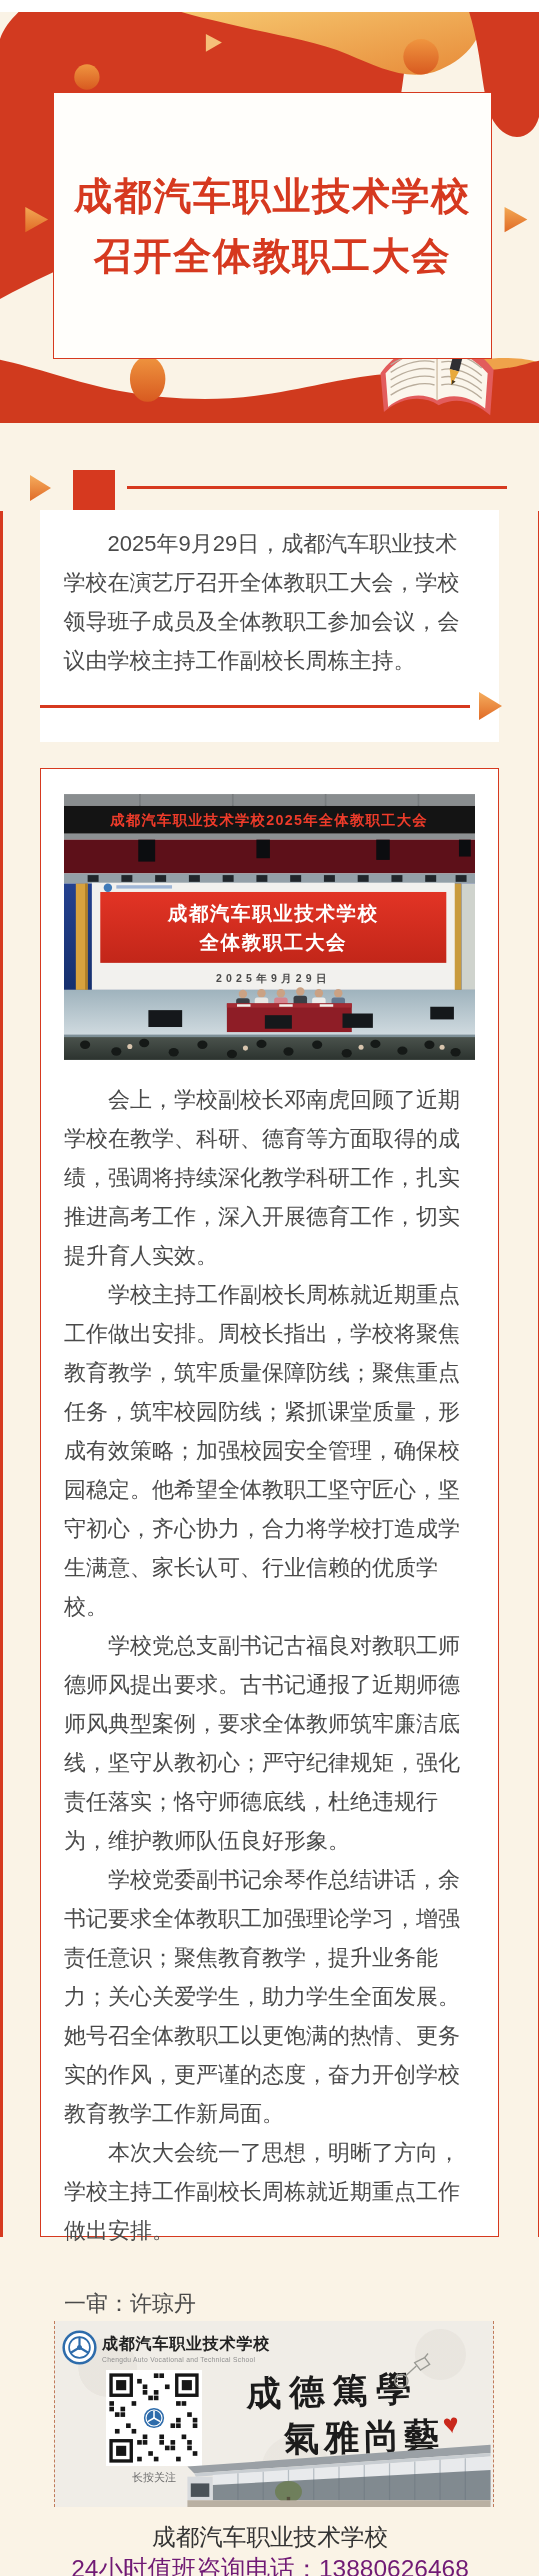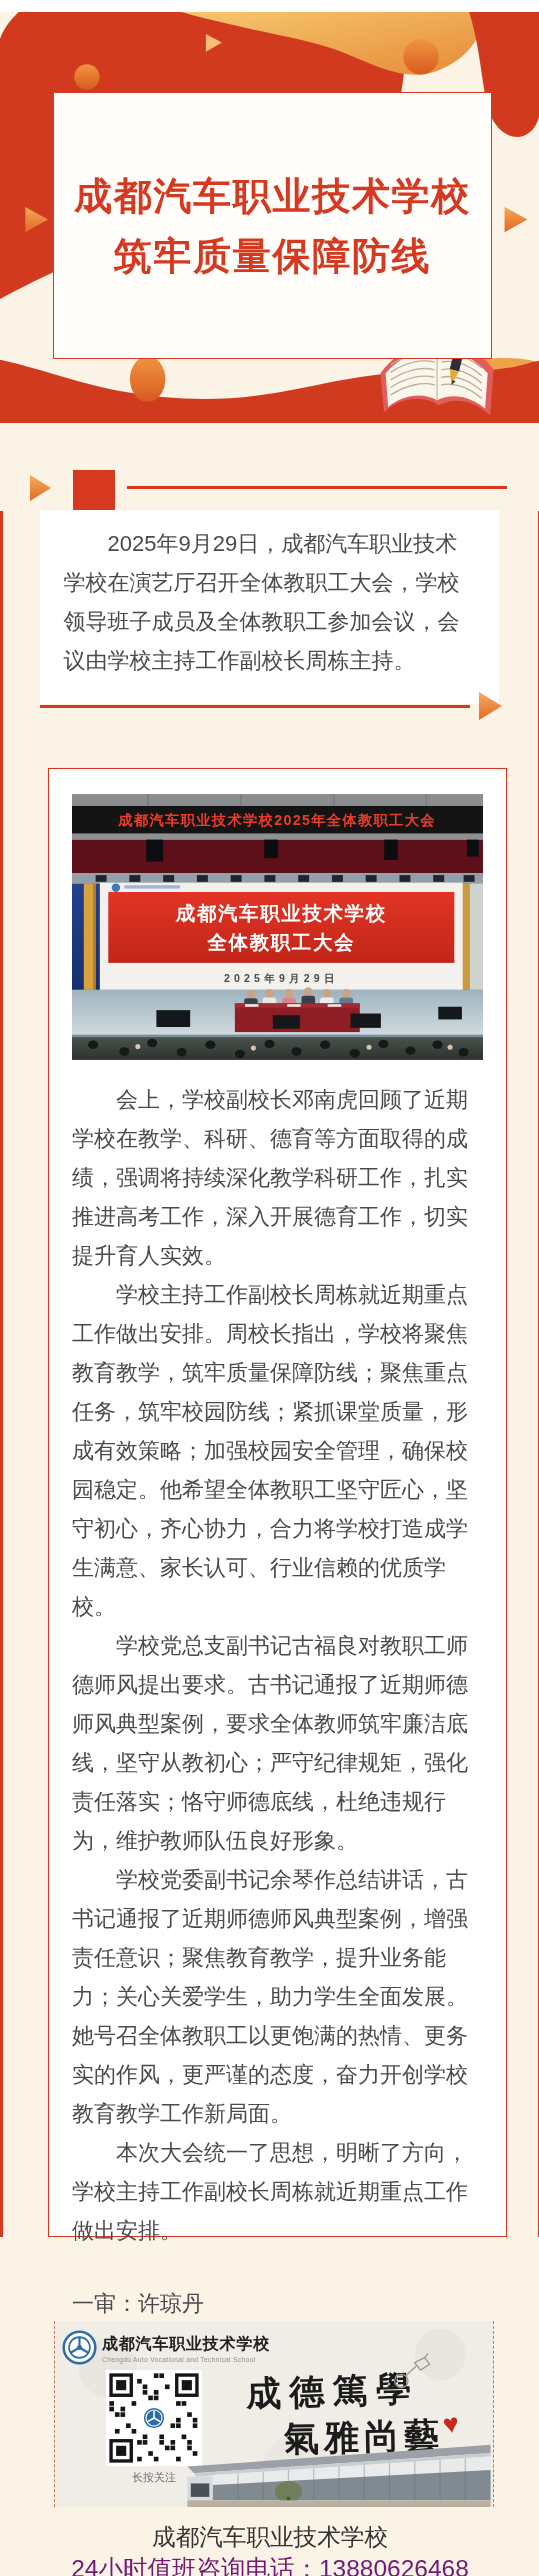--- a/index.html
+++ b/index.html
@@ -27,28 +27,28 @@
   .edge-line.left{left:0;}
   .edge-line.right{right:0;}
 
   
   .tri-r{clip-path:polygon(0 0,100% 50%,0 100%);background:linear-gradient(180deg,#f5ad5e,#e06a26);}
   .divider-tri{left:30px;top:463px;width:21px;height:26px;}
   .divider-square{left:73px;top:458px;width:42px;height:40px;background:var(--red);}
   .divider-line{left:127px;top:474px;width:380px;height:2.5px;background:var(--red);}
 
   
-  .intro-box{left:40px;top:498px;width:459px;height:194px;background:#ffffff;}
+  .intro-box{left:40px;top:498px;width:459px;height:232px;background:#ffffff;}
   .intro-box p{margin:0;padding:13.5px 23.6px;font-size:22px;line-height:39px;color:var(--ink);text-indent:2em;}
 
   .rule2-line{left:40px;top:693px;width:430px;height:2.5px;background:var(--red);}
   .rule2-tri{left:479px;top:680px;width:23px;height:28px;}
 
   
-  .article-box{left:48px;top:756px;width:459px;height:1469px;border:1.7px solid var(--red);background:#ffffff;}
+  .article-box{left:40px;top:756px;width:459px;height:1469px;border:1.7px solid var(--red);background:#ffffff;}
   .photo-wrap{margin:25px auto 0;width:411px;height:266px;overflow:hidden;}
   .body-text{padding:20px 18px 0 23px;}
   .body-text p{margin:0;font-size:22px;line-height:39px;color:var(--ink);text-indent:2em;}
   .credits{padding:34px 23px 0 23px;font-size:22px;line-height:39px;color:var(--ink);}
 
   
   .footer-card{
     left:54px;top:2309px;width:440px;height:186px;
     background-color:#f0ede7;
     background-image:
@@ -132,21 +132,21 @@
 
       <path d="M112,-46 L123,-43 L101,44 L90,41 Z" fill="#2f2f33"></path>
       <path d="M109,-32 L120,-29 L117,-18 L106,-21 Z" fill="#e8a93c"></path>
       <path d="M101,44 L90,41 L92,60 Z" fill="#e8a93c"></path>
       <path d="M93,54 L92,60 L97,56 Z" fill="#4a3a20"></path>
     </g>
   </svg>
 
   <div class="title-box">
     <div class="title-line">成都汽车职业技术学校</div>
-    <div class="title-line">筑牢质量保障防线</div>
+    <div class="title-line">召开全体教职工大会</div>
   </div>
 
   <div class="edge-line left"></div>
   <div class="edge-line right"></div>
 
   <div class="abs tri-r divider-tri"></div>
   <div class="abs divider-square"></div>
   <div class="abs divider-line"></div>
 
   <div class="abs intro-box">
@@ -278,21 +278,21 @@
             <ellipse cx="352" cy="300" rx="3" ry="3"></ellipse>
             <ellipse cx="448" cy="300" rx="3" ry="3"></ellipse>
           </g>
       </svg>
     </div>
 
     <div class="body-text">
       <p>会上，学校副校长邓南虎回顾了近期学校在教学、科研、德育等方面取得的成绩，强调将持续深化教学科研工作，扎实推进高考工作，深入开展德育工作，切实提升育人实效。</p>
       <p>学校主持工作副校长周栋就近期重点工作做出安排。周校长指出，学校将聚焦教育教学，筑牢质量保障防线；聚焦重点任务，筑牢校园防线；紧抓课堂质量，形成有效策略；加强校园安全管理，确保校园稳定。他希望全体教职工坚守匠心，坚守初心，齐心协力，合力将学校打造成学生满意、家长认可、行业信赖的优质学校。</p>
       <p>学校党总支副书记古福良对教职工师德师风提出要求。古书记通报了近期师德师风典型案例，要求全体教师筑牢廉洁底线，坚守从教初心；严守纪律规矩，强化责任落实；恪守师德底线，杜绝违规行为，维护教师队伍良好形象。</p>
-      <p>学校党委副书记余琴作总结讲话，古书记通报了近期师德师风典型案例，增强责任意识；聚焦教育教学，提升业务能力；关心关爱学生，助力学生全面发展。她号召全体教职工以更饱满的热情、更务实的作风，更严谨的态度，奋力开创学校教育教学工作新局面。</p>
+      <p>学校党委副书记余琴作总结讲话，余书记要求全体教职工加强理论学习，增强责任意识；聚焦教育教学，提升业务能力；关心关爱学生，助力学生全面发展。她号召全体教职工以更饱满的热情、更务实的作风，更严谨的态度，奋力开创学校教育教学工作新局面。</p>
       <p>本次大会统一了思想，明晰了方向，学校主持工作副校长周栋就近期重点工作做出安排。</p>
     </div>
 
     <div class="credits">
       <div>一审：许琼丹</div>
       <div>二审：周运超 张文碧</div>
       <div>终审：古福良 周栋</div>
     </div>
   </div>
 

